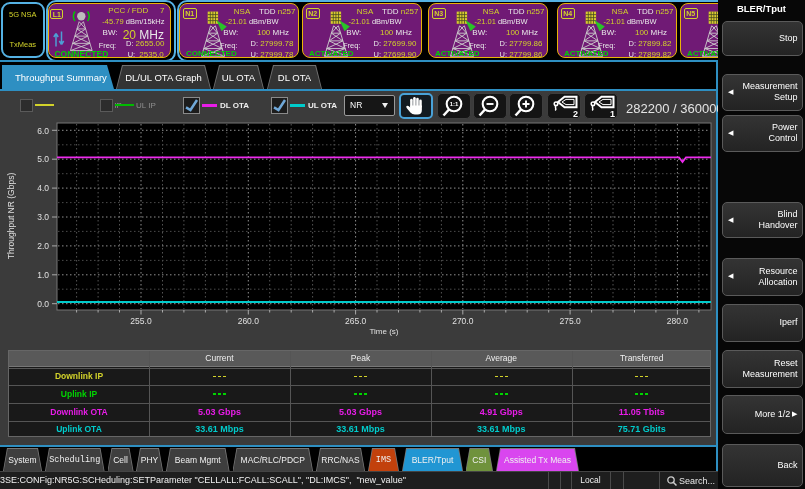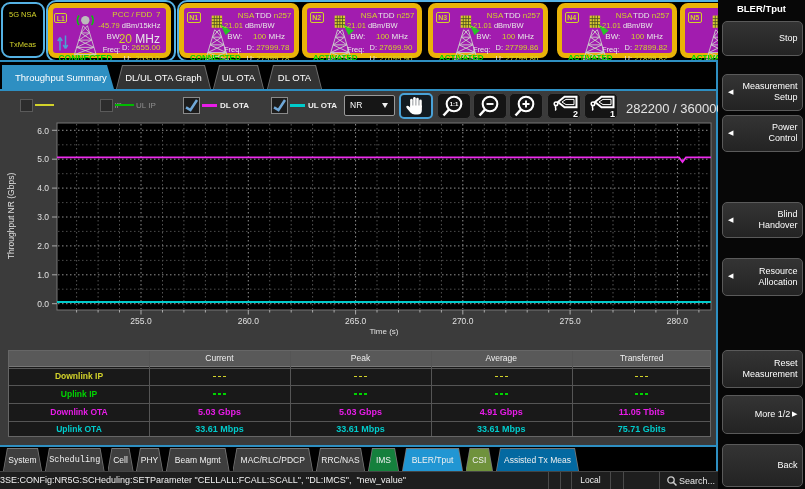--- a/index.html
+++ b/index.html
@@ -1,17 +1,17 @@
 <!DOCTYPE html>
 <html><head><meta charset="utf-8"><style>
 *{margin:0;padding:0;box-sizing:border-box;font-family:"Liberation Sans",sans-serif;}
 html,body{width:805px;height:489px;background:#000;overflow:hidden;}
 .abs{position:absolute;}
 #root{position:relative;width:727px;height:489px;background:#000;padding-left:40px;}
-.box{position:absolute;background:#a21caf;border:5px solid #eab308;border-radius:8px;}
+.box{position:absolute;background:#701a75;border:1px solid #eab308;border-radius:8px;}
 .tag{position:absolute;border:1px solid #d2d22a;border-radius:2px;color:#d2d22a;font-size:8.5px;font-weight:bold;text-align:center;line-height:11px;}
 .nw{white-space:nowrap;}.y{color:#d2d22a;}.w{color:#e8e8e8;}.g{color:#00d400;font-weight:bold;}
 .bt{position:absolute;left:722px;width:81px;background:linear-gradient(#343434,#232323);border:1px solid #5a5a5a;border-radius:5px;color:#fff;font-size:9px;display:flex;align-items:center;justify-content:flex-end;text-align:right;padding-right:4.5px;line-height:1.25;}
 .arr{position:absolute;left:728px;color:#fff;font-size:7px;}
 .btab{position:absolute;top:448px;height:23px;color:#f0f0f0;font-size:8.5px;display:flex;align-items:center;justify-content:center;background:#3e3e3e;clip-path:polygon(4px 0,calc(100% - 4px) 0,100% 100%,0 100%);}
 .dash{display:inline-block;width:13.5px;height:1.5px;vertical-align:middle;}
 </style></head><body>
 <div id="root">
 <svg width="0" height="0" style="position:absolute">
       <defs>
@@ -357,27 +357,27 @@
     <div class="btab" style="left:108.2px;top:449px;height:22px;width:24.6px;background:#3e3e3e;">Cell</div>
     <div class="btab" style="left:136px;width:27px;background:#777;clip-path:polygon(4px 0,calc(100% - 4px) 0,100% 100%,0 100%);"></div>
     <div class="btab" style="left:136.7px;top:449px;height:22px;width:25.6px;background:#3e3e3e;">PHY</div>
     <div class="btab" style="left:166px;width:63.5px;background:#777;clip-path:polygon(4px 0,calc(100% - 4px) 0,100% 100%,0 100%);"></div>
     <div class="btab" style="left:166.7px;top:449px;height:22px;width:62.1px;background:#3e3e3e;">Beam Mgmt</div>
     <div class="btab" style="left:232.5px;width:80.5px;background:#777;clip-path:polygon(4px 0,calc(100% - 4px) 0,100% 100%,0 100%);"></div>
     <div class="btab" style="left:233.2px;top:449px;height:22px;width:79.1px;background:#3e3e3e;">MAC/RLC/PDCP</div>
     <div class="btab" style="left:316px;width:49px;background:#777;clip-path:polygon(4px 0,calc(100% - 4px) 0,100% 100%,0 100%);"></div>
     <div class="btab" style="left:316.7px;top:449px;height:22px;width:47.6px;background:#3e3e3e;">RRC/NAS</div>
     <div class="btab" style="left:368px;width:31px;background:#777;clip-path:polygon(4px 0,calc(100% - 4px) 0,100% 100%,0 100%);"></div>
-    <div class="btab" style="left:368.7px;top:449px;height:22px;width:29.6px;background:#15803d;">IMS</div>
+    <div class="btab" style="left:368.7px;top:449px;height:22px;width:29.6px;background:#c2410c;font-family:Liberation Mono, monospace;">IMS</div>
     <div class="btab" style="left:402px;width:61px;background:#777;clip-path:polygon(4px 0,calc(100% - 4px) 0,100% 100%,0 100%);"></div>
     <div class="btab" style="left:402.7px;top:449px;height:22px;width:59.6px;background:#2196d3;">BLER/Tput</div>
     <div class="btab" style="left:465.5px;width:27.5px;background:#777;clip-path:polygon(4px 0,calc(100% - 4px) 0,100% 100%,0 100%);"></div>
     <div class="btab" style="left:466.2px;top:449px;height:22px;width:26.1px;background:#6f923c;">CSI</div>
     <div class="btab" style="left:496px;width:83px;background:#777;clip-path:polygon(4px 0,calc(100% - 4px) 0,100% 100%,0 100%);"></div>
-    <div class="btab" style="left:496.7px;top:449px;height:22px;width:81.6px;background:#0369a1;">Assisted Tx Meas</div>
+    <div class="btab" style="left:496.7px;top:449px;height:22px;width:81.6px;background:#d946ef;">Assisted Tx Meas</div>
 <div class="abs" style="left:0;top:471px;width:718px;height:18px;background:#1e1e1e;border-top:1px solid #444;"></div>
     <div class="abs" style="left:0px;top:474.5px;font-size:9px;color:#f0f0f0;white-space:nowrap;overflow:hidden;width:460px;">3SE:CONFig:NR5G:SCHeduling:SETParameter "CELLALL:FCALL:SCALL", "DL:IMCS",&nbsp; "new_value"</div>
     <div class="abs" style="left:548px;top:472px;width:1px;height:17px;background:#4a4a4a;"></div>
     <div class="abs" style="left:559.5px;top:472px;width:1px;height:17px;background:#4a4a4a;"></div>
     <div class="abs" style="left:571px;top:472px;width:1px;height:17px;background:#4a4a4a;"></div>
     <div class="abs" style="left:610px;top:472px;width:1px;height:17px;background:#4a4a4a;"></div>
     <div class="abs" style="left:623px;top:472px;width:1px;height:17px;background:#4a4a4a;"></div>
     <div class="abs" style="left:658.5px;top:472px;width:1px;height:17px;background:#4a4a4a;"></div>
     <div class="abs" style="left:571px;top:475px;width:39px;text-align:center;font-size:8.5px;color:#f0f0f0;">Local</div>
     <svg class="abs" style="left:666px;top:474.5px;" width="12" height="12">
@@ -389,15 +389,16 @@
     <div class="abs" style="left:718px;top:3px;width:87px;text-align:center;font-size:9.5px;font-weight:bold;color:#fff;">BLER/Tput</div>
     <div class="bt" style="top:21px;height:35px;">Stop</div>
     <div class="bt" style="top:73.5px;height:37px;">Measurement<br>Setup</div>
     <div class="arr" style="top:87.5px;">◀</div>
     <div class="bt" style="top:114.5px;height:37px;">Power<br>Control</div>
     <div class="arr" style="top:128.5px;">◀</div>
     <div class="bt" style="top:202px;height:36px;">Blind<br>Handover</div>
     <div class="arr" style="top:215.5px;">◀</div>
     <div class="bt" style="top:257.5px;height:38.5px;">Resource<br>Allocation</div>
     <div class="arr" style="top:272.25px;">◀</div>
+    <div class="bt" style="top:303.5px;height:38.5px;">Iperf</div>
     <div class="bt" style="top:349.5px;height:38.5px;">Reset<br>Measurement</div>
     <div class="bt" style="top:395px;height:38.5px;">More 1/2<span style="font-size:7px;">&nbsp;▶</span></div>
     <div class="bt" style="top:444px;height:43px;">Back</div>
 </div>
 </body></html>

